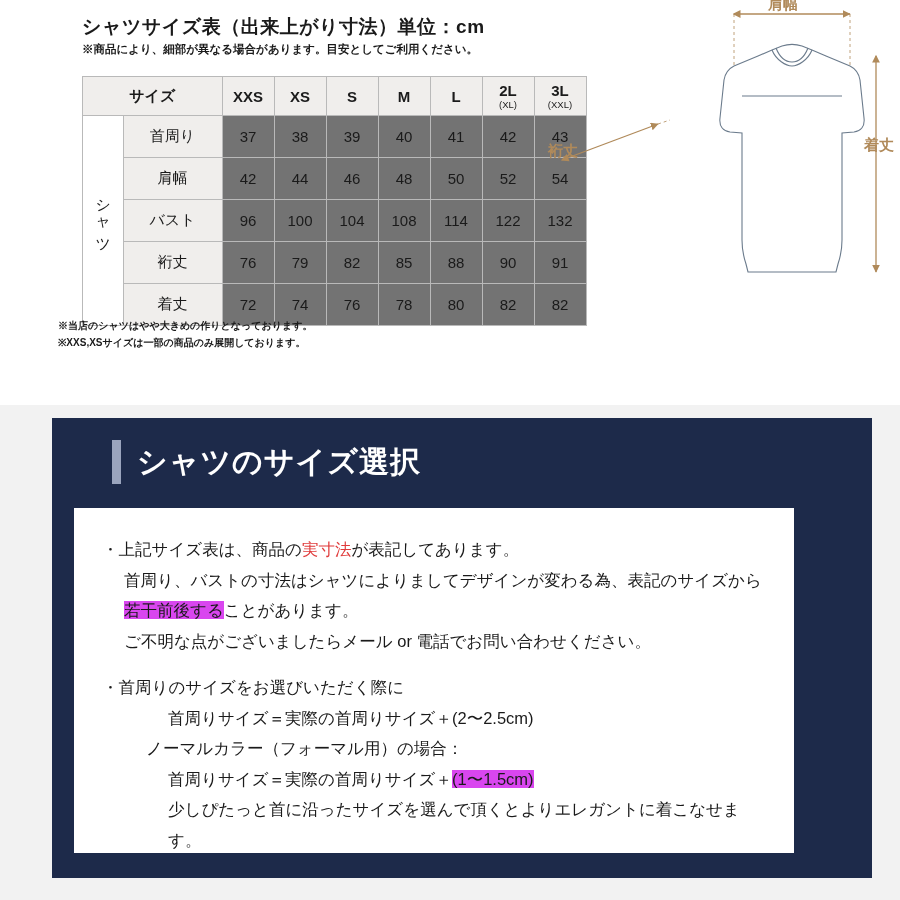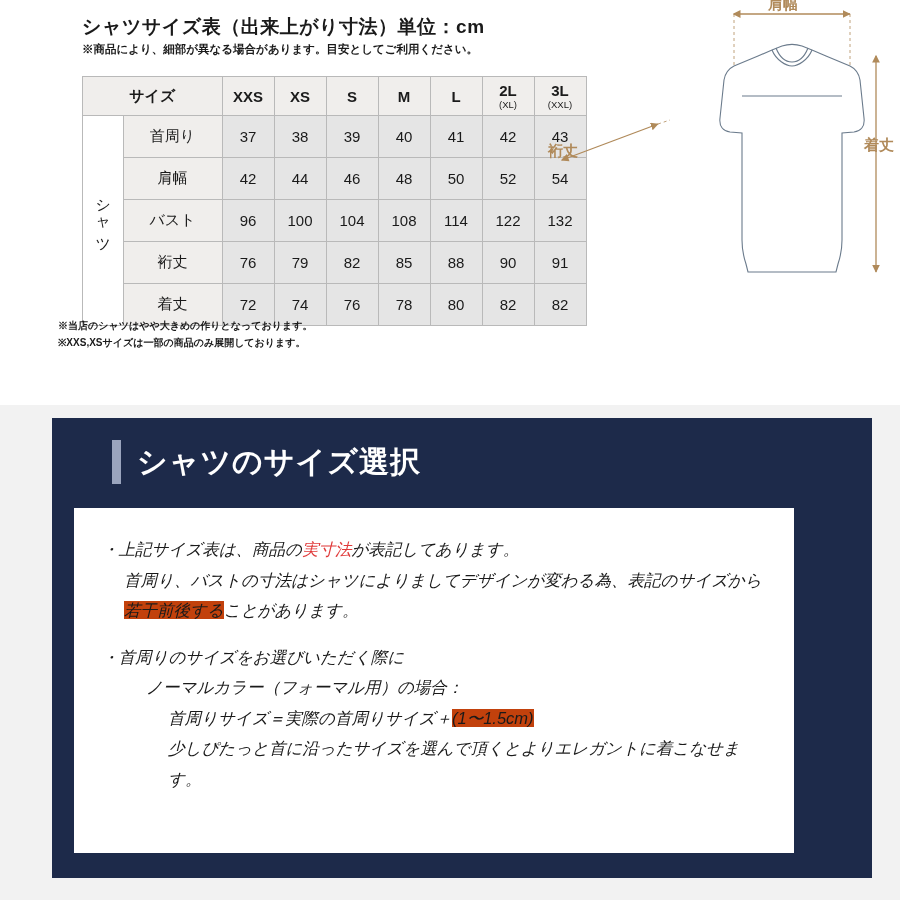--- a/index.html
+++ b/index.html
@@ -21,21 +21,21 @@
   }
   .size-note{
     position:absolute;left:82px;top:42px;
     font-size:11.5px;font-weight:bold;letter-spacing:0px;
   }
 
   
   table.sizes{
     position:absolute;left:82px;top:76px;
     border-collapse:collapse;
-    background:#e5e5e5;
+    background:#737373;
   }
   table.sizes th, table.sizes td{
     border:1px solid #b9b9b9;
     text-align:center;
     vertical-align:middle;
     font-size:15px;
     height:39px;
     font-weight:normal;
   }
   table.sizes thead th{
@@ -75,28 +75,27 @@
   }
   .panel-bar{width:9px;height:44px;background:#9aa4bd;margin-right:16px;}
   .panel-title{
     color:#ffffff;font-size:30px;font-weight:bold;letter-spacing:1px;
   }
   .panel-body{
     position:absolute;left:22px;top:90px;width:720px;height:345px;
     background:#ffffff;
     box-sizing:border-box;
     padding:26px 28px 10px 28px;
-    font-style:italic;
   }
   .bullet{font-size:16.5px;line-height:1.85;}
   .indent1{padding-left:22px;}
   .indent2{padding-left:44px;}
   .indent3{padding-left:66px;}
   .red{color:#e03a3a;}
-  .pinkbg{background:#c2410c;}
+  .pinkbg{background:#d946ef;}
   .gap{height:16px;}
 </style>
 </head>
 <body>
 
 <div class="page">
 
   <div class="top">
 
     <div class="size-title">シャツサイズ表（出来上がり寸法）単位：cm</div>
@@ -274,24 +273,26 @@
     </div>
 
     <div class="panel-body">
       <div class="bullet">
         <span>・上記サイズ表は、商品の</span><span class="red">実寸法</span><span>が表記してあります。</span>
       </div>
       <div class="bullet indent1">首周り、バストの寸法はシャツによりましてデザインが変わる為、表記のサイズから</div>
       <div class="bullet indent1">
         <span class="pinkbg">若干前後する</span><span>ことがあります。</span>
       </div>
+      <div class="bullet indent1">ご不明な点がございましたらメール or 電話でお問い合わせください。</div>
 
       <div class="gap"></div>
 
       <div class="bullet">・首周りのサイズをお選びいただく際に</div>
+      <div class="bullet indent3">首周りサイズ＝実際の首周りサイズ＋(2〜2.5cm)</div>
       <div class="bullet indent2">
         <span>ノーマルカラー</span><span>（フォーマル用）の場合：</span>
       </div>
       <div class="bullet indent3">
         <span>首周りサイズ＝実際の首周りサイズ＋</span><span class="pinkbg">(1〜1.5cm)</span>
       </div>
       <div class="bullet indent3">少しぴたっと首に沿ったサイズを選んで頂くとよりエレガントに着こなせます。</div>
     </div>
   </div>
 

